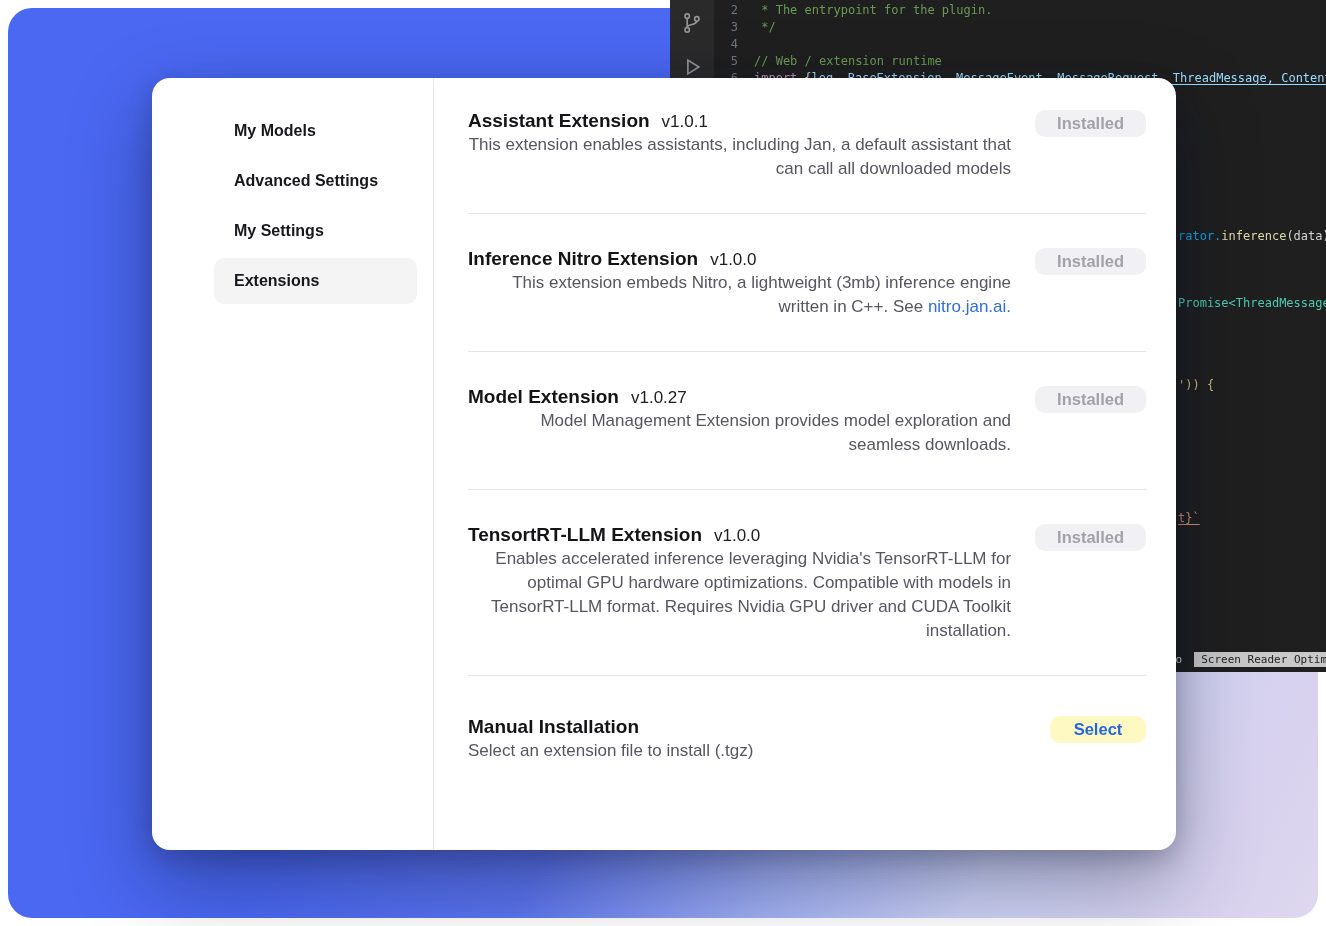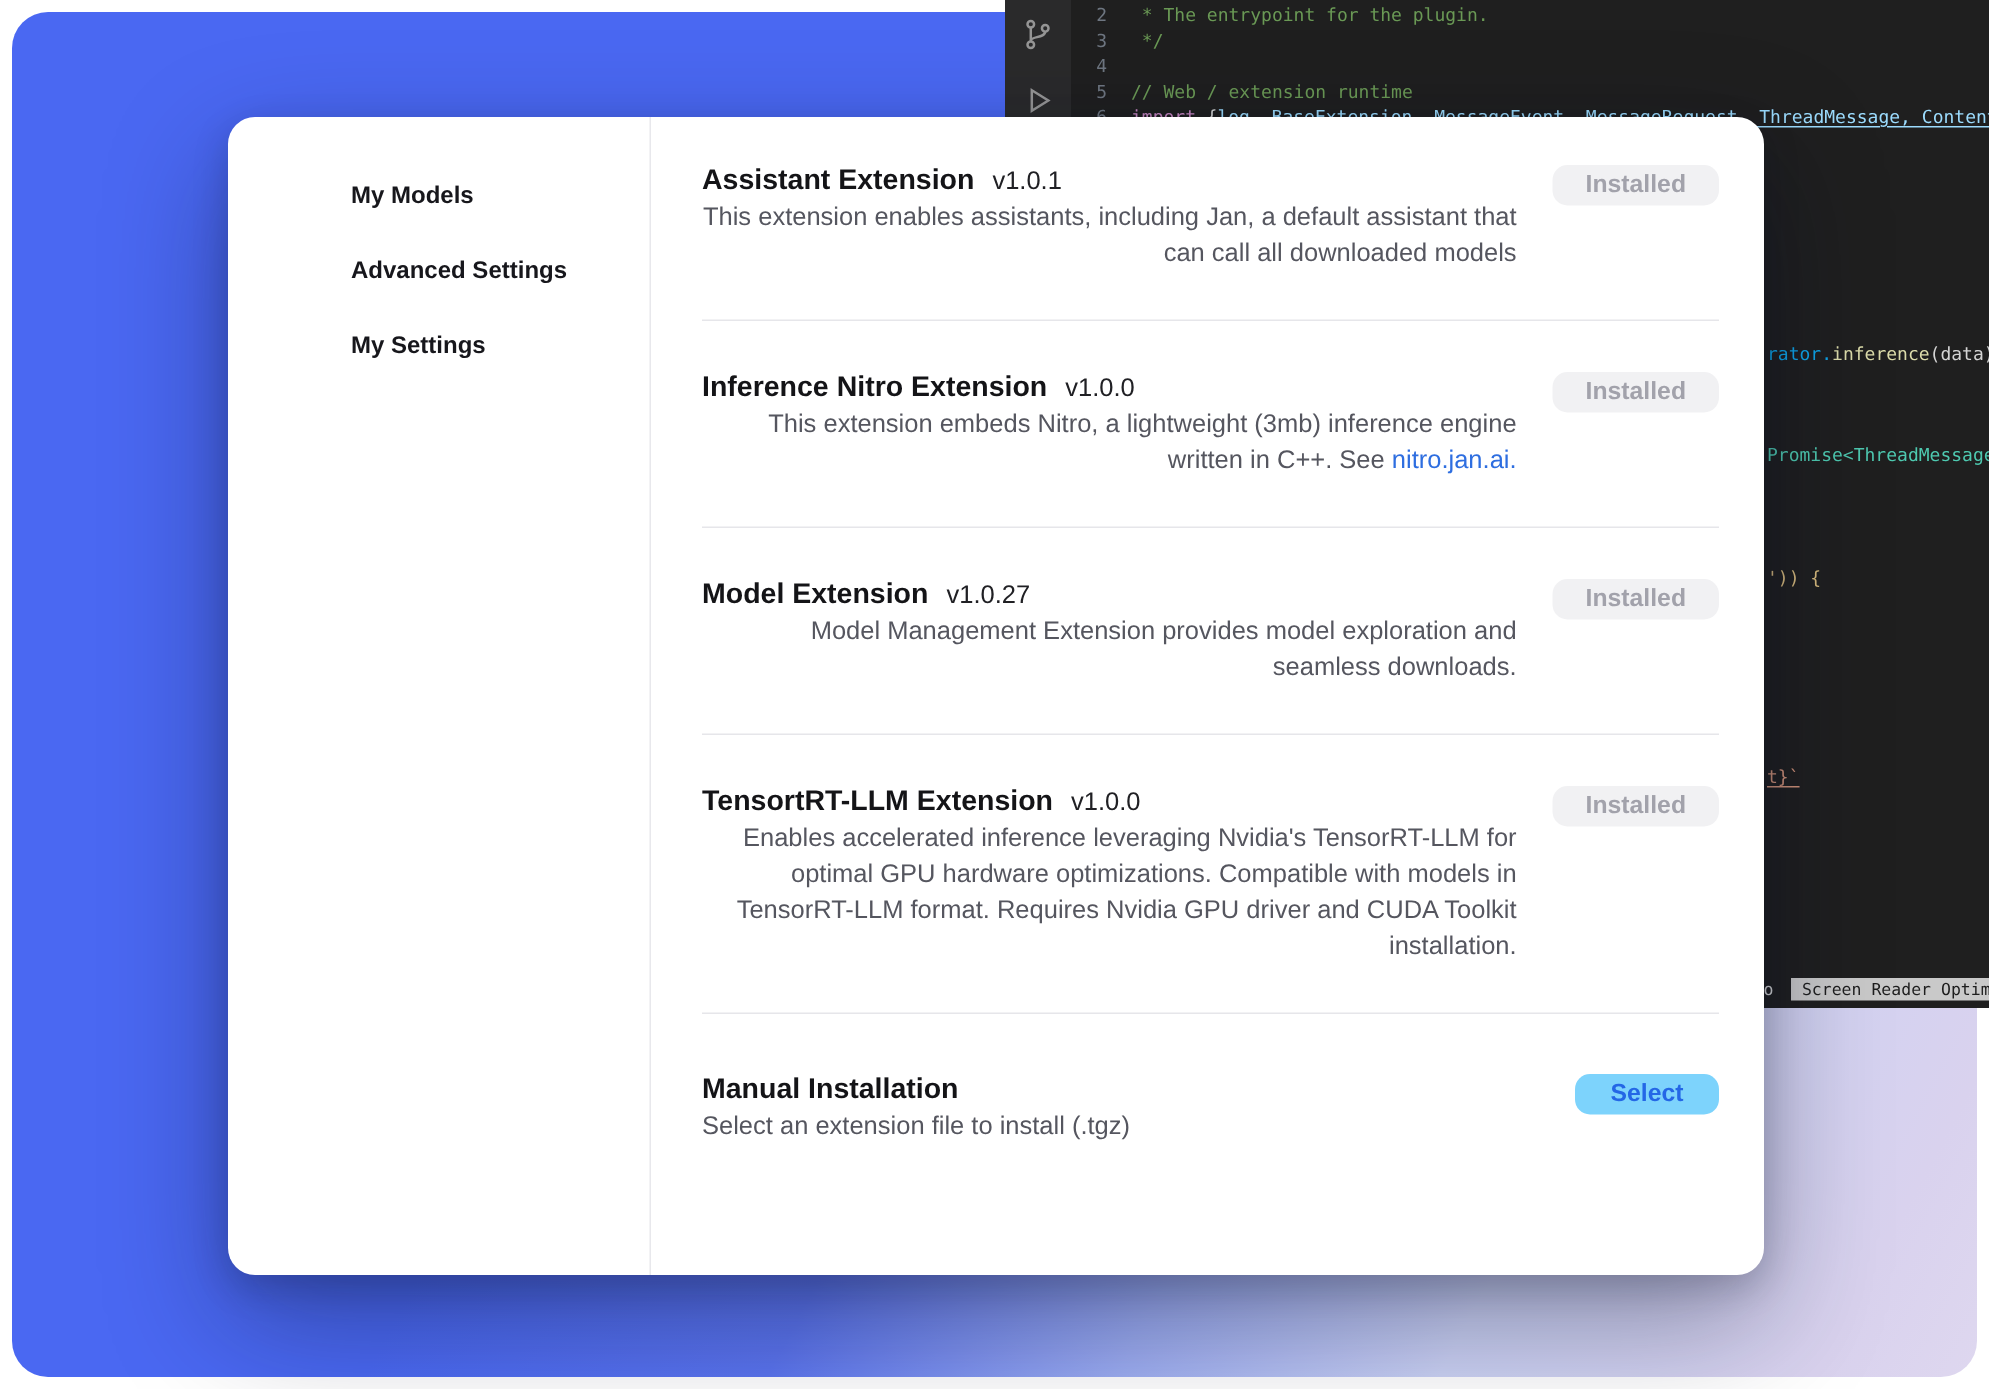--- a/index.html
+++ b/index.html
@@ -80,21 +80,21 @@
   .ext-title { font-size:19px; font-weight:700; color:#141417; }
   .ext-version { font-size:17px; color:#202024; }
   .ext-desc { margin-top:1px; font-size:17px; line-height:24px; color:#55565f;text-align:right; }
   .ext-link { color:#2e6ee0; text-decoration:none; cursor:pointer; }
   .btn {
     height:27px; min-width:96px; padding:0 22px; border:none; border-radius:10px;
     font-family:"Liberation Sans", sans-serif; font-size:16.5px; font-weight:600;
     flex:none; cursor:pointer;
   }
   .btn-installed { background:#f1f1f3; color:#a2a2ab; }
-  .btn-select { background:#7dd3fc; color:#2467e6; }
+  .btn-select { background:#fef9c3; color:#2467e6; }
 </style>
 </head>
 <body>
 
 <div class="canvas">
 
   <div class="bg-panel"></div>
 
   <div class="editor">
     <div class="activity-bar">
@@ -148,20 +148,23 @@
     <aside class="sidebar">
       <div class="side-item">
         <span>My Models</span>
       </div>
       <div class="side-item">
         <span>Advanced Settings</span>
       </div>
       <div class="side-item">
         <span>My Settings</span>
       </div>
+      <div class="side-item active">
+        <span>Extensions</span>
+      </div>
     </aside>
 
     <main class="content">
 
       <section class="ext-row first">
         <div class="ext-text">
           <div class="ext-title-row">
             <span class="ext-title">Assistant Extension</span>
             <span class="ext-version">v1.0.1</span>
           </div>

